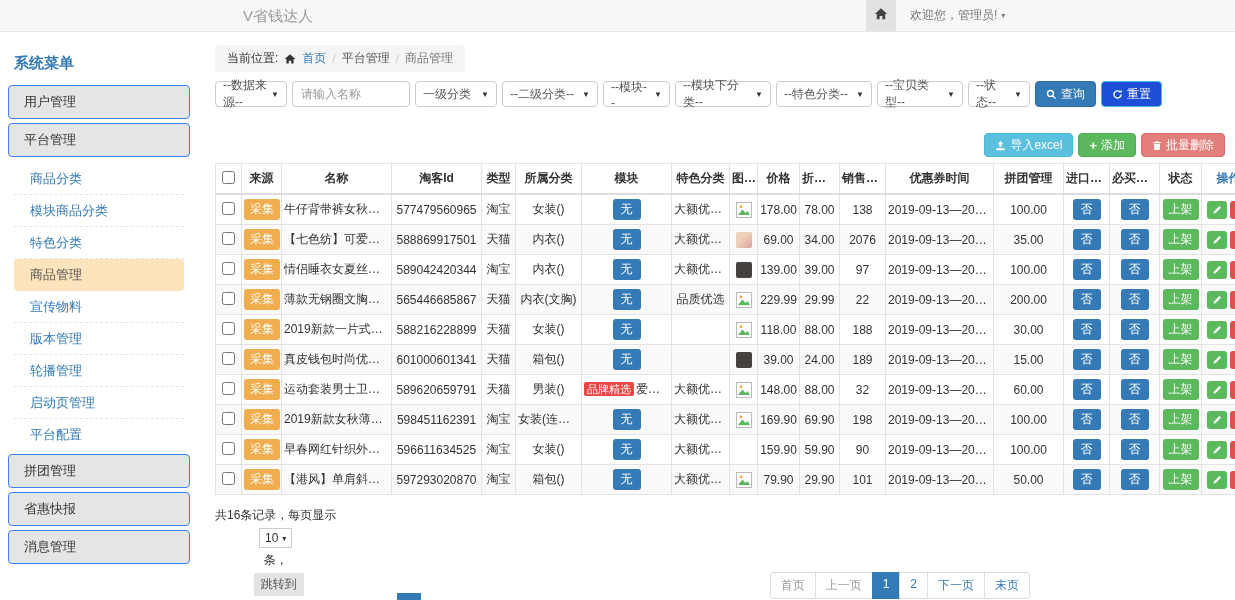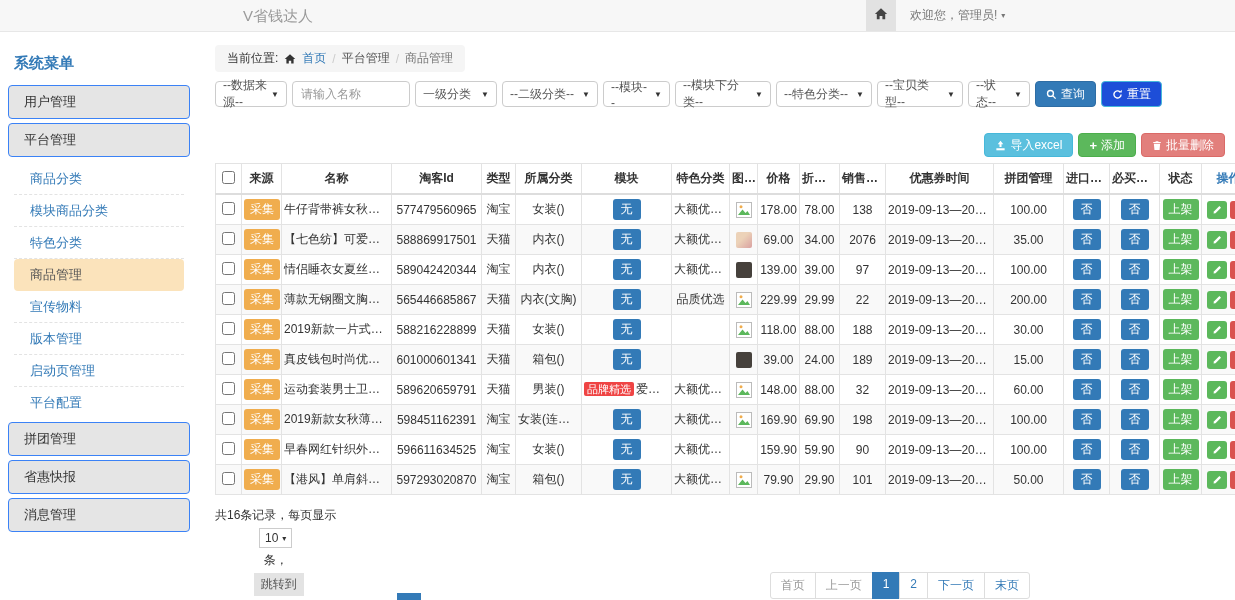--- a/index.html
+++ b/index.html
@@ -112,20 +112,21 @@
     <div>
         <div class="panel">用户管理</div>
         <div class="panel">平台管理</div>
         <div class="submenu">
           <div class="subitem">商品分类</div>
           <div class="subitem">模块商品分类</div>
           <div class="subitem">特色分类</div>
           <div class="subitem active">商品管理</div>
           <div class="subitem">宣传物料</div>
           <div class="subitem">版本管理</div>
+          <div class="subitem">轮播管理</div>
           <div class="subitem">启动页管理</div>
           <div class="subitem">平台配置</div>
         </div>
         <div class="panel">拼团管理</div>
         <div class="panel">省惠快报</div>
         <div class="panel">消息管理</div>
       </div>
   </div>
 
   <div class="main">

